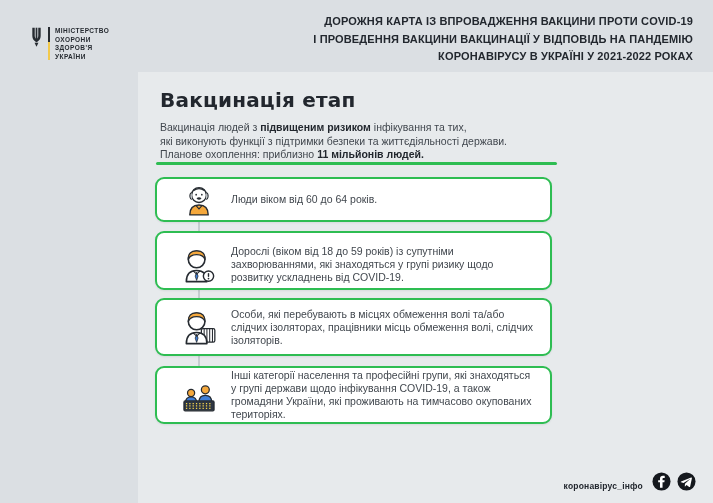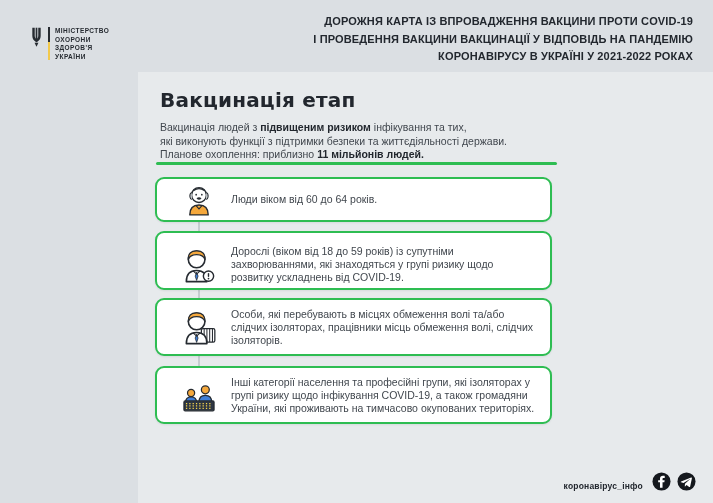--- a/index.html
+++ b/index.html
@@ -152,21 +152,21 @@
     <div class="box-icon">
       <svg width="38" height="38" viewBox="0 0 48 48">
         <circle cx="14" cy="21.5" r="4.5" style="fill:var(--icon-orange)" class="ol" stroke-width="1.6"></circle>
         <path d="M7 34 q0 -7.5 7 -7.5 q7 0 7 7.5 Z" style="fill:var(--icon-blue)" class="ol" stroke-width="1.6" stroke-linejoin="round"></path>
         <circle cx="32" cy="17.5" r="5" style="fill:var(--icon-orange)" class="ol" stroke-width="1.6"></circle>
         <path d="M24 33 q0 -8.5 8 -8.5 q8 0 8 8.5 Z" style="fill:var(--icon-blue)" class="ol" stroke-width="1.6" stroke-linejoin="round"></path>
         <rect x="5" y="31.5" width="38" height="12.5" rx="1.5" style="fill:var(--wall-dark)" class="ol" stroke-width="1.6"></rect>
         <path d="M7.5 34.8 h33 M7.5 37.8 h33 M7.5 40.8 h33" fill="none" stroke-dasharray="1.6 2.6" style="stroke:var(--dot-yellow)" stroke-width="1.7"></path>
       </svg>
     </div>
-    <div class="box-text">Інші категорії населення та професійні групи, які ізоляторах у групі ризику щодо інфікування COVID-19, а також громадяни України, які проживають на тимчасово окупованих територіях.</div>
+    <div class="box-text">Інші категорії населення та професійні групи, які знаходяться у групі держави щодо інфікування COVID-19, а також громадяни України, які проживають на тимчасово окупованих територіях.</div>
   </section>
 
   <div class="footer">
     <span class="footer-handle">коронавірус_інфо</span>
     <span class="social">
       <svg width="19" height="19" viewBox="0 0 20 20">
         <circle cx="10" cy="10" r="9.5" style="fill:var(--social-black)"></circle>
         <path d="M11.1 16.5 v-5.6 h1.9 l.3 -2.3 h-2.2 V7.2 c0 -.6.2 -1 1 -1 h1.3 V4.1 c-.2 0 -1 -.1 -1.9 -.1 c-1.9 0 -3.1 1.1 -3.1 3.2 v1.4 H6.5 v2.3 h1.9 v5.6 Z" fill="#fff"></path>
       </svg>
     </span>

